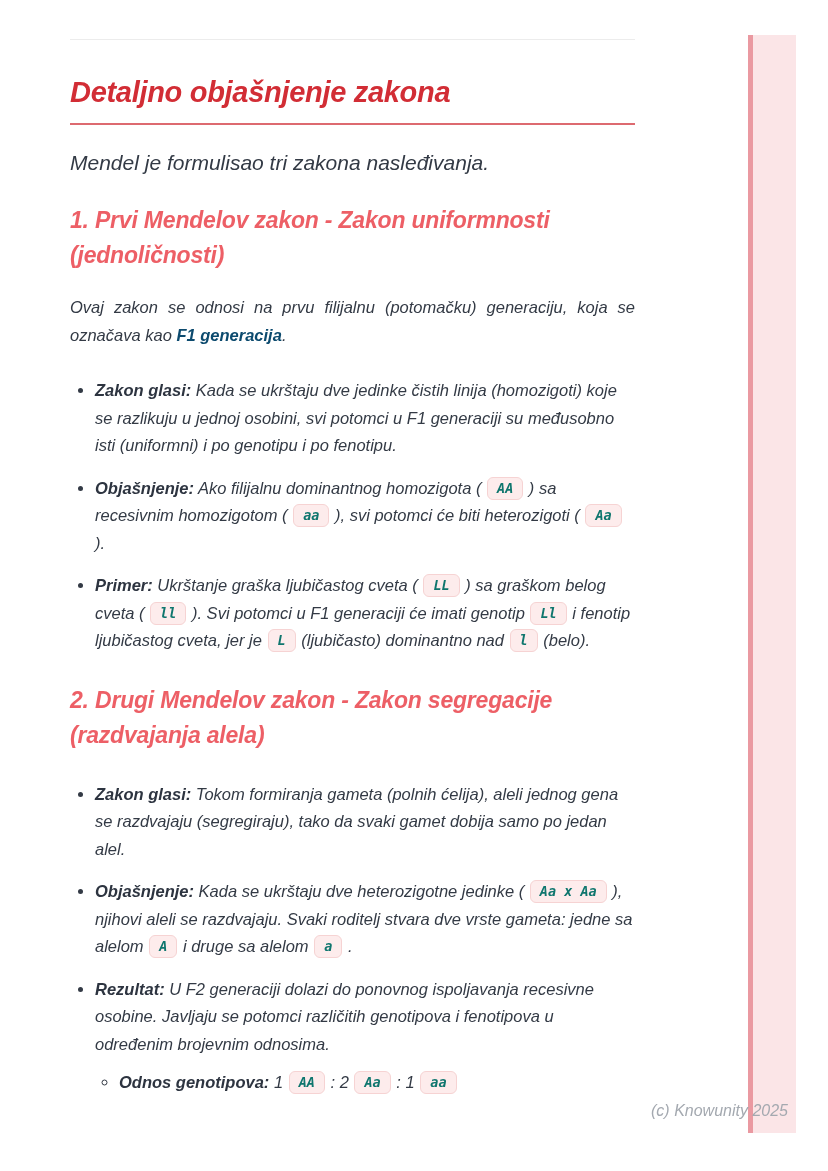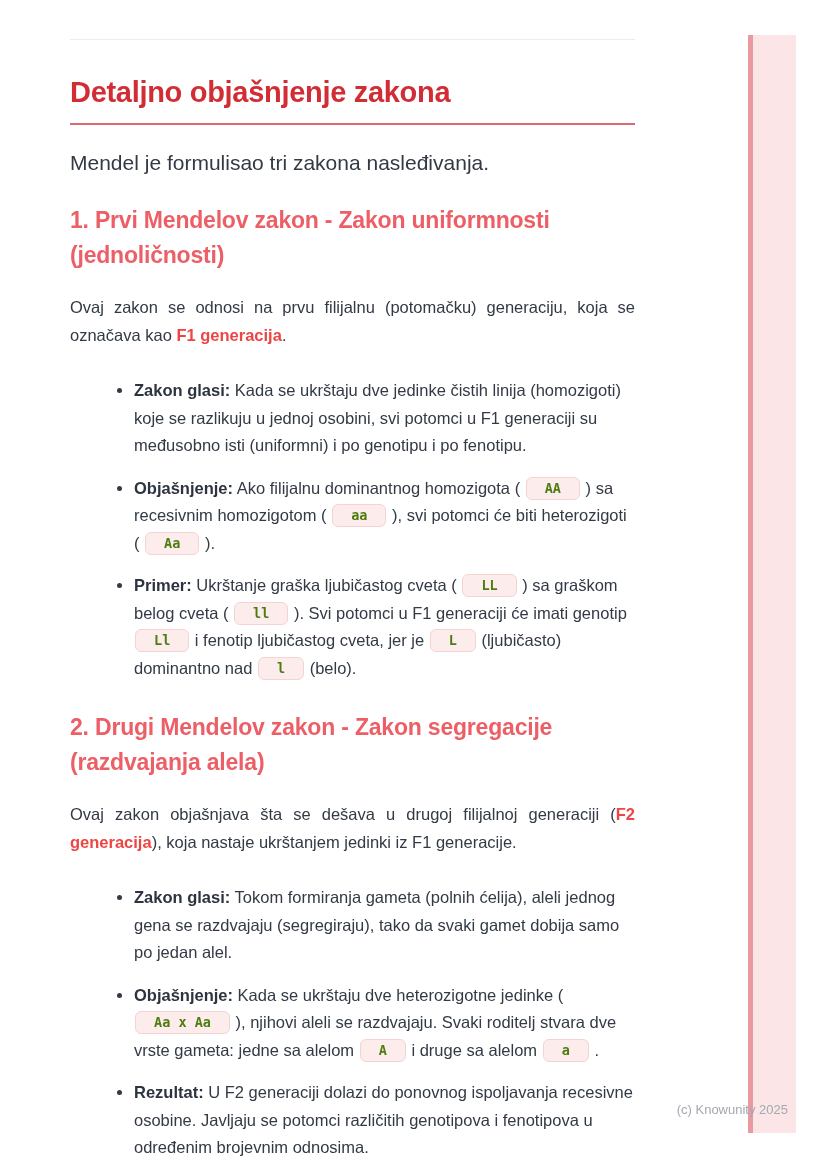--- a/index.html
+++ b/index.html
@@ -4,21 +4,21 @@
 <style>
   html, body { margin: 0; padding: 0; }
   body {
     width: 828px; height: 1171px;
     background: #ffffff;
     font-family: "Liberation Sans", sans-serif;
     color: #333a45;
     position: relative;
     overflow: hidden;
   }
-  .page { position: absolute; inset: 0; background: #ffffff; }
+  .page { position: absolute; inset: 0; background: #ffffff; font-style: italic; }
 
   
   .accent-bar {
     position: absolute;
     top: 35px; left: 748px;
     width: 43px; height: 1098px;
     background: #fbe5e7;
     border-left: 5px solid #ea99a1;
     z-index: 0;
   }
@@ -68,55 +68,55 @@
     text-align: justify;
   }
 
   ul.bullets {
     margin: 28px 0 0 0;
     padding: 0 0 0 25px;
     list-style: disc outside;
     font-size: 16.5px;
     line-height: 27.5px;
   }
-  ul.bullets > li { margin-bottom: 15px; margin-left: 39px; }
+  ul.bullets > li { margin-bottom: 15px; }
   ul.bullets > li::marker { color: #333a45; }
 
   ul.sub-bullets {
     margin: 11px 0 0 0;
     padding: 0 0 0 24px;
     list-style: circle outside;
   }
   ul.sub-bullets > li { margin-bottom: 14px; }
   ul.sub-bullets > li::marker { color: #333a45; }
 
   b.lead { font-weight: 700; color: #2d3440; }
-  p.para b { font-weight: 700; color: #ef4444; }
+  p.para b { font-weight: 700; color: #0c4a6e; }
 
   code.badge {
     display: inline-block;
     font-family: "DejaVu Sans Mono", monospace;
     font-weight: 700;
     font-size: 13.5px;
     line-height: 17px;
-    color: #4d7c0f;
+    color: #0f766e;
     background: #fdecec;
     border: 1px solid #f6d3d3;
     border-radius: 6px;
-    padding: 2px 18px;
+    padding: 2px 9px;
     margin: 0 1px;
     vertical-align: 1px;
     white-space: pre;
   }
 
   .footer {
     position: absolute;
     top: 1102px;
     right: 40px;
-    font-size: 13px;
+    font-size: 16px;
     color: #a4a9b0;
     z-index: 2;
     text-align: center;
   }
 </style>
 </head>
 <body>
 
 <div class="page">
 
@@ -137,21 +137,20 @@
     <ul class="bullets">
       <li><b class="lead">Zakon glasi:</b><span> Kada se ukrštaju dve jedinke čistih linija (homozigoti) koje se razlikuju u jednoj osobini, svi potomci u F1 generaciji su međusobno isti (uniformni) i po genotipu i po fenotipu.</span></li>
 
       <li><b class="lead">Objašnjenje:</b><span> Ako filijalnu dominantnog homozigota ( </span><code class="badge">AA</code><span> ) sa recesivnim homozigotom ( </span><code class="badge">aa</code><span> ), svi potomci će biti heterozigoti ( </span><code class="badge">Aa</code><span> ).</span></li>
 
       <li><b class="lead">Primer:</b><span> Ukrštanje graška ljubičastog cveta ( </span><code class="badge">LL</code><span> ) sa graškom belog cveta ( </span><code class="badge">ll</code><span> ). Svi potomci u F1 generaciji će imati genotip </span><code class="badge">Ll</code><span> i fenotip ljubičastog cveta, jer je </span><code class="badge">L</code><span> (ljubičasto) dominantno nad </span><code class="badge">l</code><span> (belo).</span></li>
     </ul>
 
     <h2 class="section-heading">2. Drugi Mendelov zakon - Zakon segregacije (razdvajanja alela)</h2>
 
-    <p class="para"><span>Ovaj zakon objašnjava šta se dešava u drugoj filijalnoj generaciji (</span><b>F2 generacija</b><span>), koja nastaje ukrštanjem jedinki iz F1 generacije.</span></p>
 
     <ul class="bullets">
       <li><b class="lead">Zakon glasi:</b><span> Tokom formiranja gameta (polnih ćelija), aleli jednog gena se razdvajaju (segregiraju), tako da svaki gamet dobija samo po jedan alel.</span></li>
 
       <li><b class="lead">Objašnjenje:</b><span> Kada se ukrštaju dve heterozigotne jedinke ( </span><code class="badge">Aa x Aa</code><span> ), njihovi aleli se razdvajaju. Svaki roditelj stvara dve vrste gameta: jedne sa alelom </span><code class="badge">A</code><span> i druge sa alelom </span><code class="badge">a</code><span> .</span></li>
 
       <li><b class="lead">Rezultat:</b><span> U F2 generaciji dolazi do ponovnog ispoljavanja recesivne osobine. Javljaju se potomci različitih genotipova i fenotipova u određenim brojevnim odnosima.</span>
         <ul class="sub-bullets">
           <li><b class="lead">Odnos genotipova:</b><span> 1 </span><code class="badge">AA</code><span> : 2 </span><code class="badge">Aa</code><span> : 1 </span><code class="badge">aa</code></li>
 

